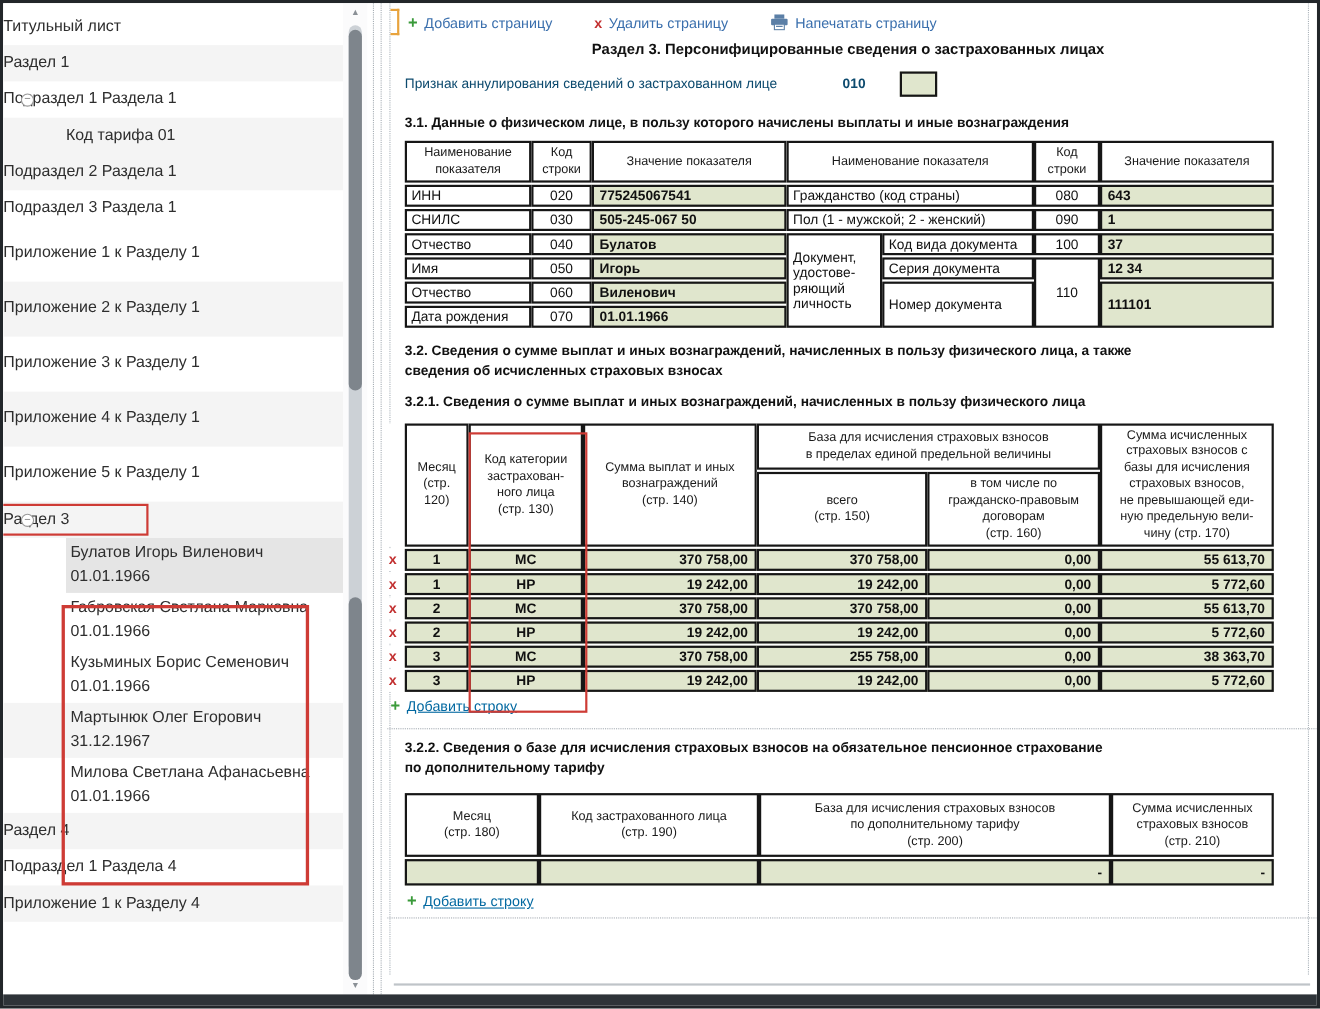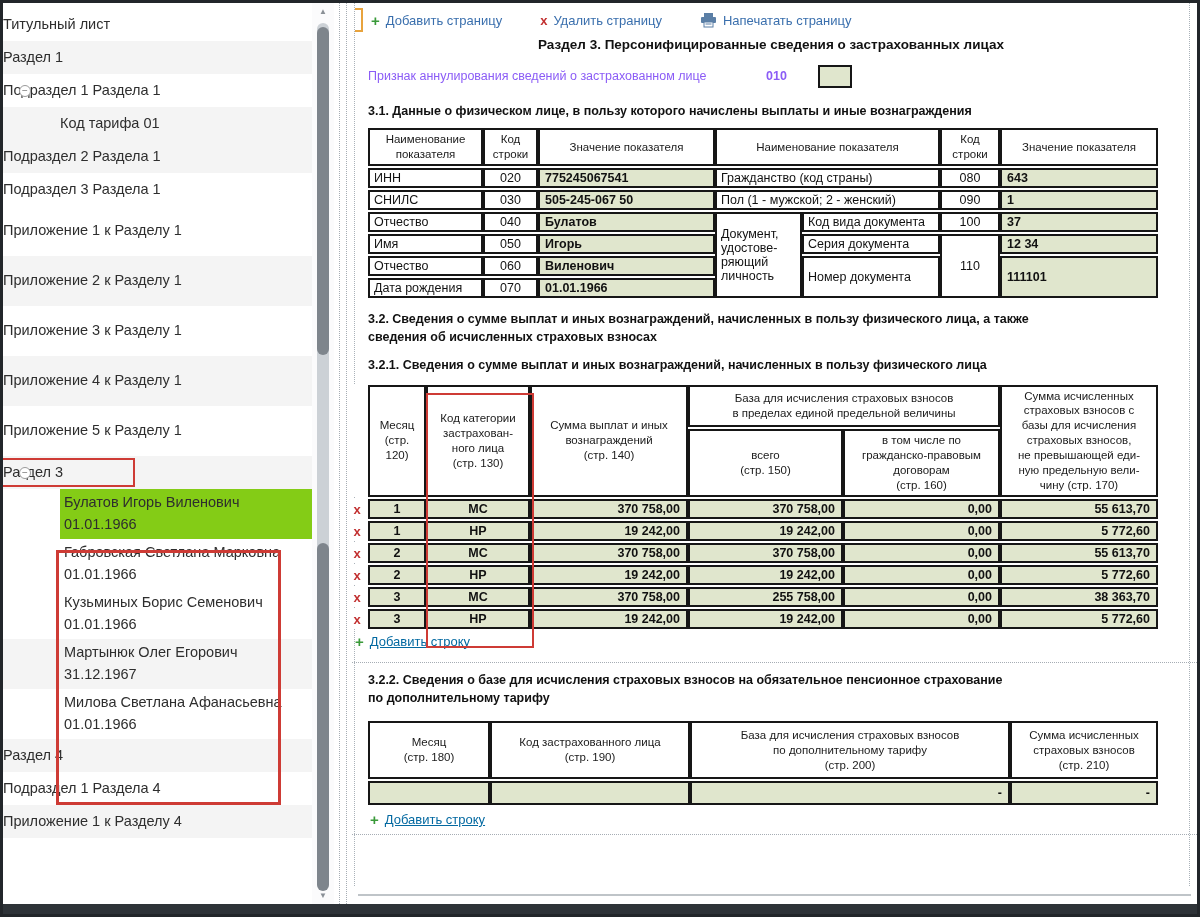--- a/index.html
+++ b/index.html
@@ -11,21 +11,21 @@
   
   .sidebar { width:309px; position:relative; overflow:hidden; background:#fff; }
   .sb-list { list-style:none; padding-top:5px; }
   .sb-item { display:flex; align-items:center; height:33px; position:relative; color:#2e2e2e; font-size:14.5px; cursor:default; }
   .sb-item.alt { background:#f4f4f4; }
   .sb-item.tall { height:50px; }
   .sb-item .sb-label { line-height:1.35; }
   .sb-item.lvl2 .sb-label { padding-left:57px; }
   .sb-item.person { height:50px; }
   .sb-item.person .sb-label { margin-left:57px; padding:3px 6px 3px 4px; width:252px; line-height:1.5; }
-  .sb-item.selected .sb-label { background:#84cc16; }
+  .sb-item.selected .sb-label { background:#e5e5e5; }
   .toggle { position:absolute; left:16px; top:50%; margin-top:-6px; width:12px; height:12px; border:1px solid #9a9a9a; border-radius:50%; color:#777; font-size:10px; line-height:10px; text-align:center; background:#fff; }
   .toggle.minus::before { content:"\2212"; }
   .toggle.plus::before { content:"+"; }
   .redbox-label { border:2px solid #ce3b35; padding:3px 0 3px 5px; margin-left:-7px; width:139px; }
   .names-redbox { position:absolute; left:53px; top:547px; width:225px; height:255px; border:3px solid #ce3b35; pointer-events:none; z-index:6; }
 
   
   .vscroll { width:22px; position:relative; background:#fbfbfc; }
   .vs-track { position:absolute; left:5px; top:20px; bottom:20px; width:12px; background:#ccd1d6; border-radius:7px; }
   .vs-thumb { position:absolute; left:5px; width:12px; background:#7e858c; border-radius:7px; }
@@ -56,21 +56,21 @@
   .tb-marker::before, .tb-marker::after { content:""; position:absolute; right:-2px; width:8px; height:2px; background:#e8a33d; }
   .tb-marker::before { top:0; } .tb-marker::after { bottom:0; }
   .tb-link { display:flex; align-items:center; margin-right:38px; font-size:13px; cursor:pointer; }
   .tb-link a { color:#3a6fad; }
   .glyph-add { color:#3a9a3a; font-weight:bold; font-size:15px; margin-right:6px; }
   .glyph-del { color:#c23030; font-weight:bold; font-size:13px; margin-right:6px; }
   .glyph-print { margin-right:6px; display:inline-flex; }
 
   .page-title { width:806px; text-align:center; font-size:13.5px; font-weight:bold; color:#111; margin-top:4px; }
 
-  .annul { display:flex; align-items:center; margin-top:12px; height:24px; font-size:12.5px; color:#8b5cf6; }
+  .annul { display:flex; align-items:center; margin-top:12px; height:24px; font-size:12.5px; color:#0c4a6e; }
   .annul .a-label { width:398px; }
   .annul .a-code { width:52px; font-weight:bold; }
   .annul .a-box { display:inline-block; width:34px; height:23px; background:#e0e6cd; border:2px solid #161616; }
 
   .sec-h { font-size:12.5px; font-weight:bold; color:#111; line-height:1.45; }
   .ml { white-space:pre-line; }
   .mt14 { margin-top:14px; } .mt10 { margin-top:10px; } .mt6 { margin-top:6px; }
 
   
   table.t { border-collapse:separate; border-spacing:0 2px; table-layout:fixed; }

